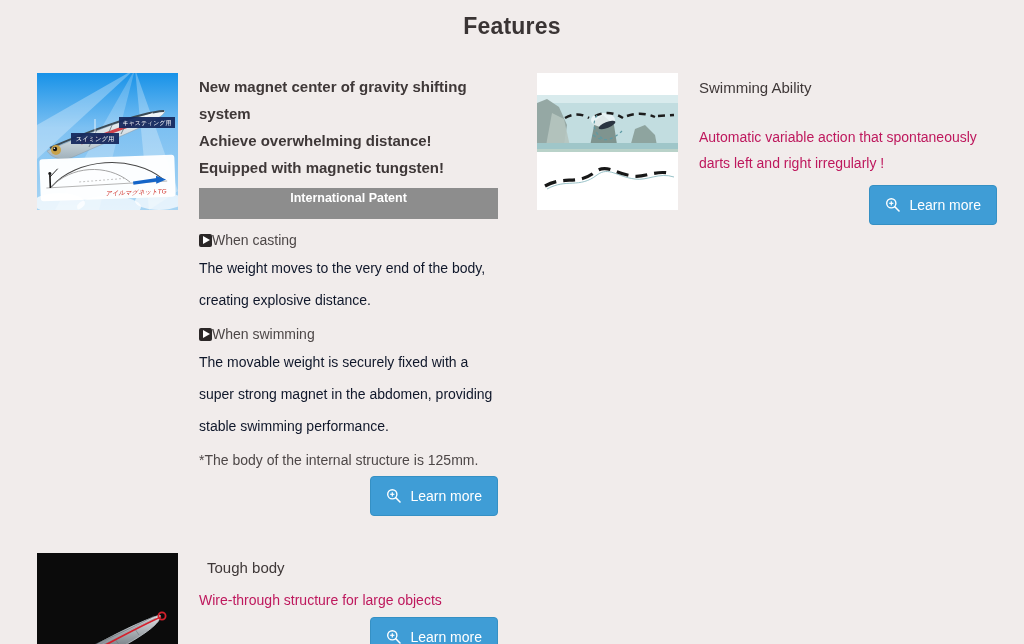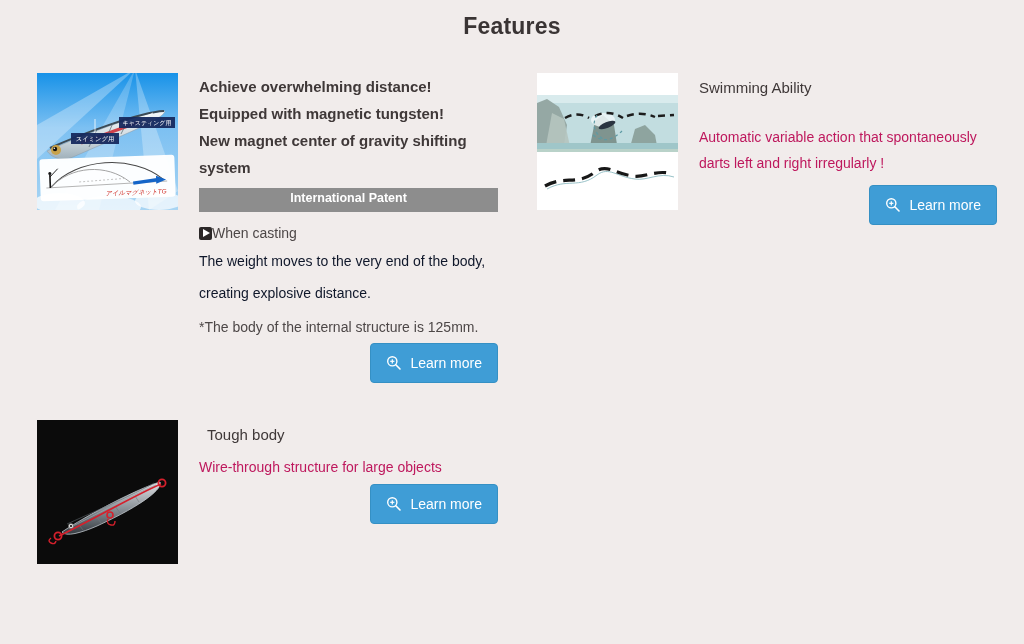--- a/index.html
+++ b/index.html
@@ -39,21 +39,21 @@
     line-height:27px;
   }
   .f-title.mb { margin-bottom:7px; }
   .f-title-simple {
     font-size:15px; font-weight:normal; color:#3f3838;
     line-height:22px; margin:4px 0 0;
   }
   .badge {
     background:#8d8d8d; color:#ffffff;
     font-size:12.5px; font-weight:bold;
-    text-align:center; line-height:21px; height:24px;
+    text-align:center; line-height:21px; height:31px;
     margin-bottom:9px;
   }
   .section-heading {
     font-size:14px; line-height:24px; color:#4d4747;
     display:flex; align-items:center; gap:0;
   }
   .play-icon {
     width:13px; height:13px; background:#2b2727; border-radius:2px;
     display:inline-flex; align-items:center; justify-content:center;
     flex-shrink:0;
@@ -137,30 +137,37 @@
         <line x1="13" y1="100" x2="13" y2="113" stroke="#141414" stroke-width="1.6"></line>
         <circle cx="13" cy="98.5" r="1.6" fill="#141414"></circle>
         <line x1="13" y1="102" x2="21" y2="94" stroke="#141414" stroke-width="0.9"></line>
         <line x1="96" y1="111" x2="120" y2="108.5" stroke="#1565c8" stroke-width="3.4"></line>
         <polygon points="119,104.5 129,108.5 119,112.5" fill="#1565c8"></polygon>
         <text x="129" y="122.5" font-size="6.4" font-style="italic" fill="#d03028" text-anchor="end">アイルマグネットTG</text>
       </g>
     </svg>
     <div class="f-text">
       <h3 class="f-title mb">
+        <div>New magnet center of gravity shifting system</div>
         <div>Achieve overwhelming distance! Equipped with magnetic tungsten!</div>
-        <div>New magnet center of gravity shifting system</div>
       </h3>
       <div class="badge">International Patent</div>
       <div class="section">
         <div class="section-heading">
           <span class="play-icon"></span>
           <span>When casting</span>
         </div>
         <p class="section-body">The weight moves to the very end of the body, creating explosive distance.</p>
+      </div>
+      <div class="section">
+        <div class="section-heading">
+          <span class="play-icon"></span>
+          <span>When swimming</span>
+        </div>
+        <p class="section-body">The movable weight is securely fixed with a super strong magnet in the abdomen, providing stable swimming performance.</p>
       </div>
       <p class="note">*The body of the internal structure is 125mm.</p>
       <div class="btn-row">
         <button class="learn-more">
           <svg width="16" height="16" viewBox="0 0 16 16">
             <circle cx="6.3" cy="6.3" r="4.6" fill="none" stroke="#ffffff" stroke-width="1.4"></circle>
             <line x1="9.8" y1="9.8" x2="14" y2="14" stroke="#ffffff" stroke-width="1.6" stroke-linecap="round"></line>
             <line x1="6.3" y1="4.2" x2="6.3" y2="8.4" stroke="#ffffff" stroke-width="1.2"></line>
             <line x1="4.2" y1="6.3" x2="8.4" y2="6.3" stroke="#ffffff" stroke-width="1.2"></line>
           </svg>

